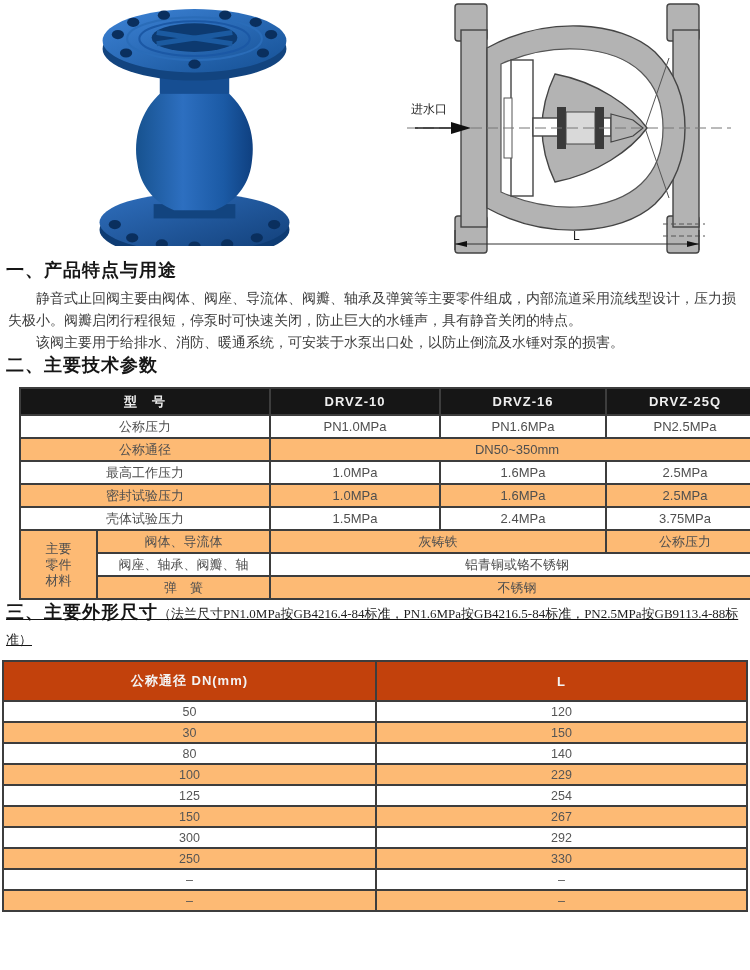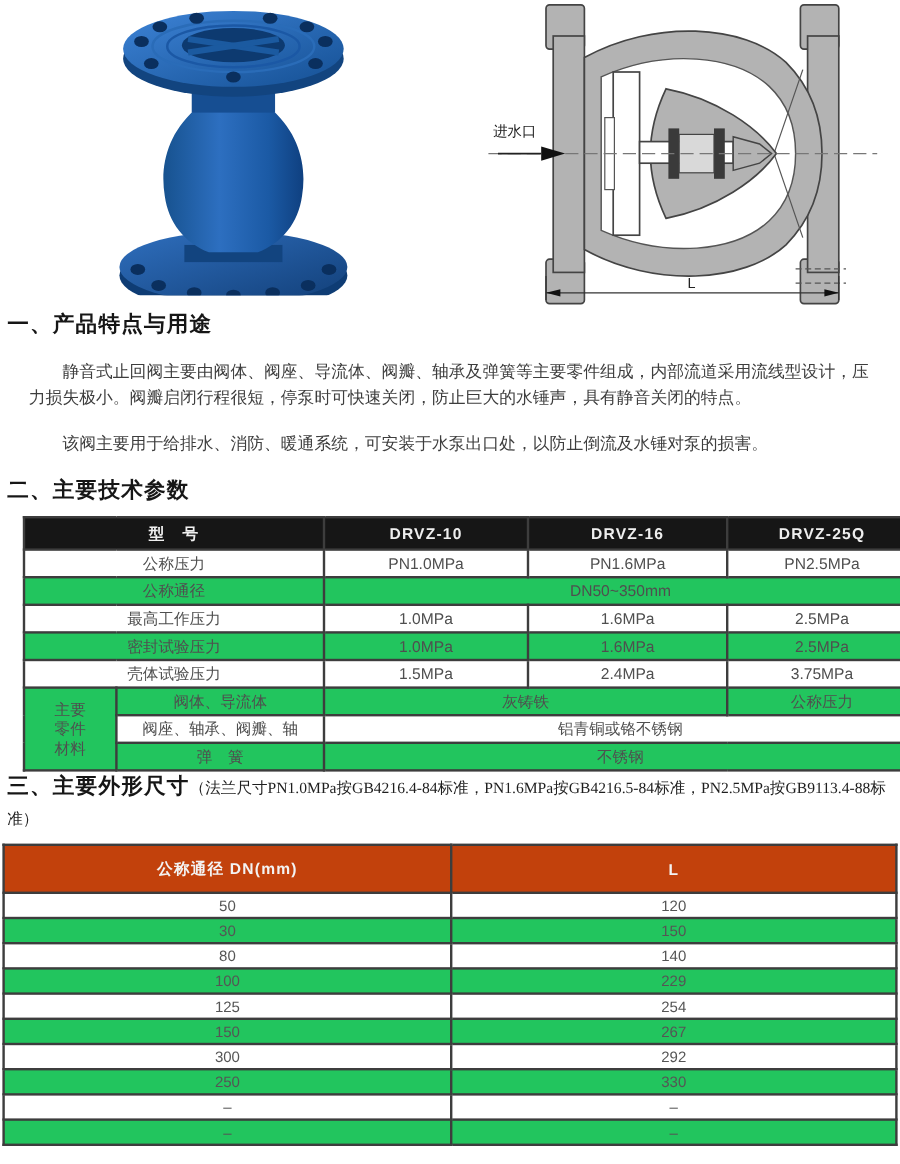--- a/index.html
+++ b/index.html
@@ -13,38 +13,38 @@
   .hero { position: relative; height: 258px; }
   .photo { position: absolute; left: 92px; top: 6px; }
   .drawing { position: absolute; left: 405px; top: 0; }
   
   h2.sec {
     font-size: 18px; font-weight: bold; color: #161616;
     margin: 0 0 0 6px; letter-spacing: 1px; line-height: 24px;
   }
   .sec1 { margin-top: 14px; }
   .sec2 { margin-top: 16px; }
-  .sec3 { margin-top: 18px; }
+  .sec3 { margin-top: 18px; text-decoration: underline; }
   .paras { margin: 5px 8px 0 8px; font-size: 14px; color: #3d3d3d; line-height: 22px; }
-  .paras p { margin: 16px; text-indent: 2em; }
+  .paras p { margin: 0; text-indent: 2em; }
   .note {
     font-family: "Liberation Serif", "DejaVu Serif", serif;
     font-size: 13px; font-weight: normal; letter-spacing: 0; color: #1e1e1e;
   }
   
   table { border-collapse: collapse; table-layout: fixed; }
   .tech-table { width: 746px; margin: 10px 0 0 19px; }
   .tech-table th, .tech-table td {
     border: 2px solid #3d3d3d; text-align: center; padding: 0;
     font-size: 13px; color: #4f4f4f; height: 23px; font-weight: normal;
   }
   .tech-table thead th {
     background: #161616; color: #efefef; font-weight: bold; height: 27px; letter-spacing: 1px;
   }
-  .gray { background: #22c55e; }
+  .gray { background: #fdba74; }
   .materials-label { white-space: pre-line; line-height: 16px; font-size: 12.5px; }
   .dims-table { width: 746px; margin: 8px 0 0 2px; }
   .dims-table th {
     background: #c2410c; color: #f3f3f3; font-weight: bold;
     border: 2px solid #3d3d3d; height: 40px; font-size: 13px; letter-spacing: 1px;
   }
   .dims-table td {
     border: 2px solid #3d3d3d; text-align: center; padding: 0;
     font-size: 12.5px; color: #555555; height: 21px; margin-top: 16px;
   }

